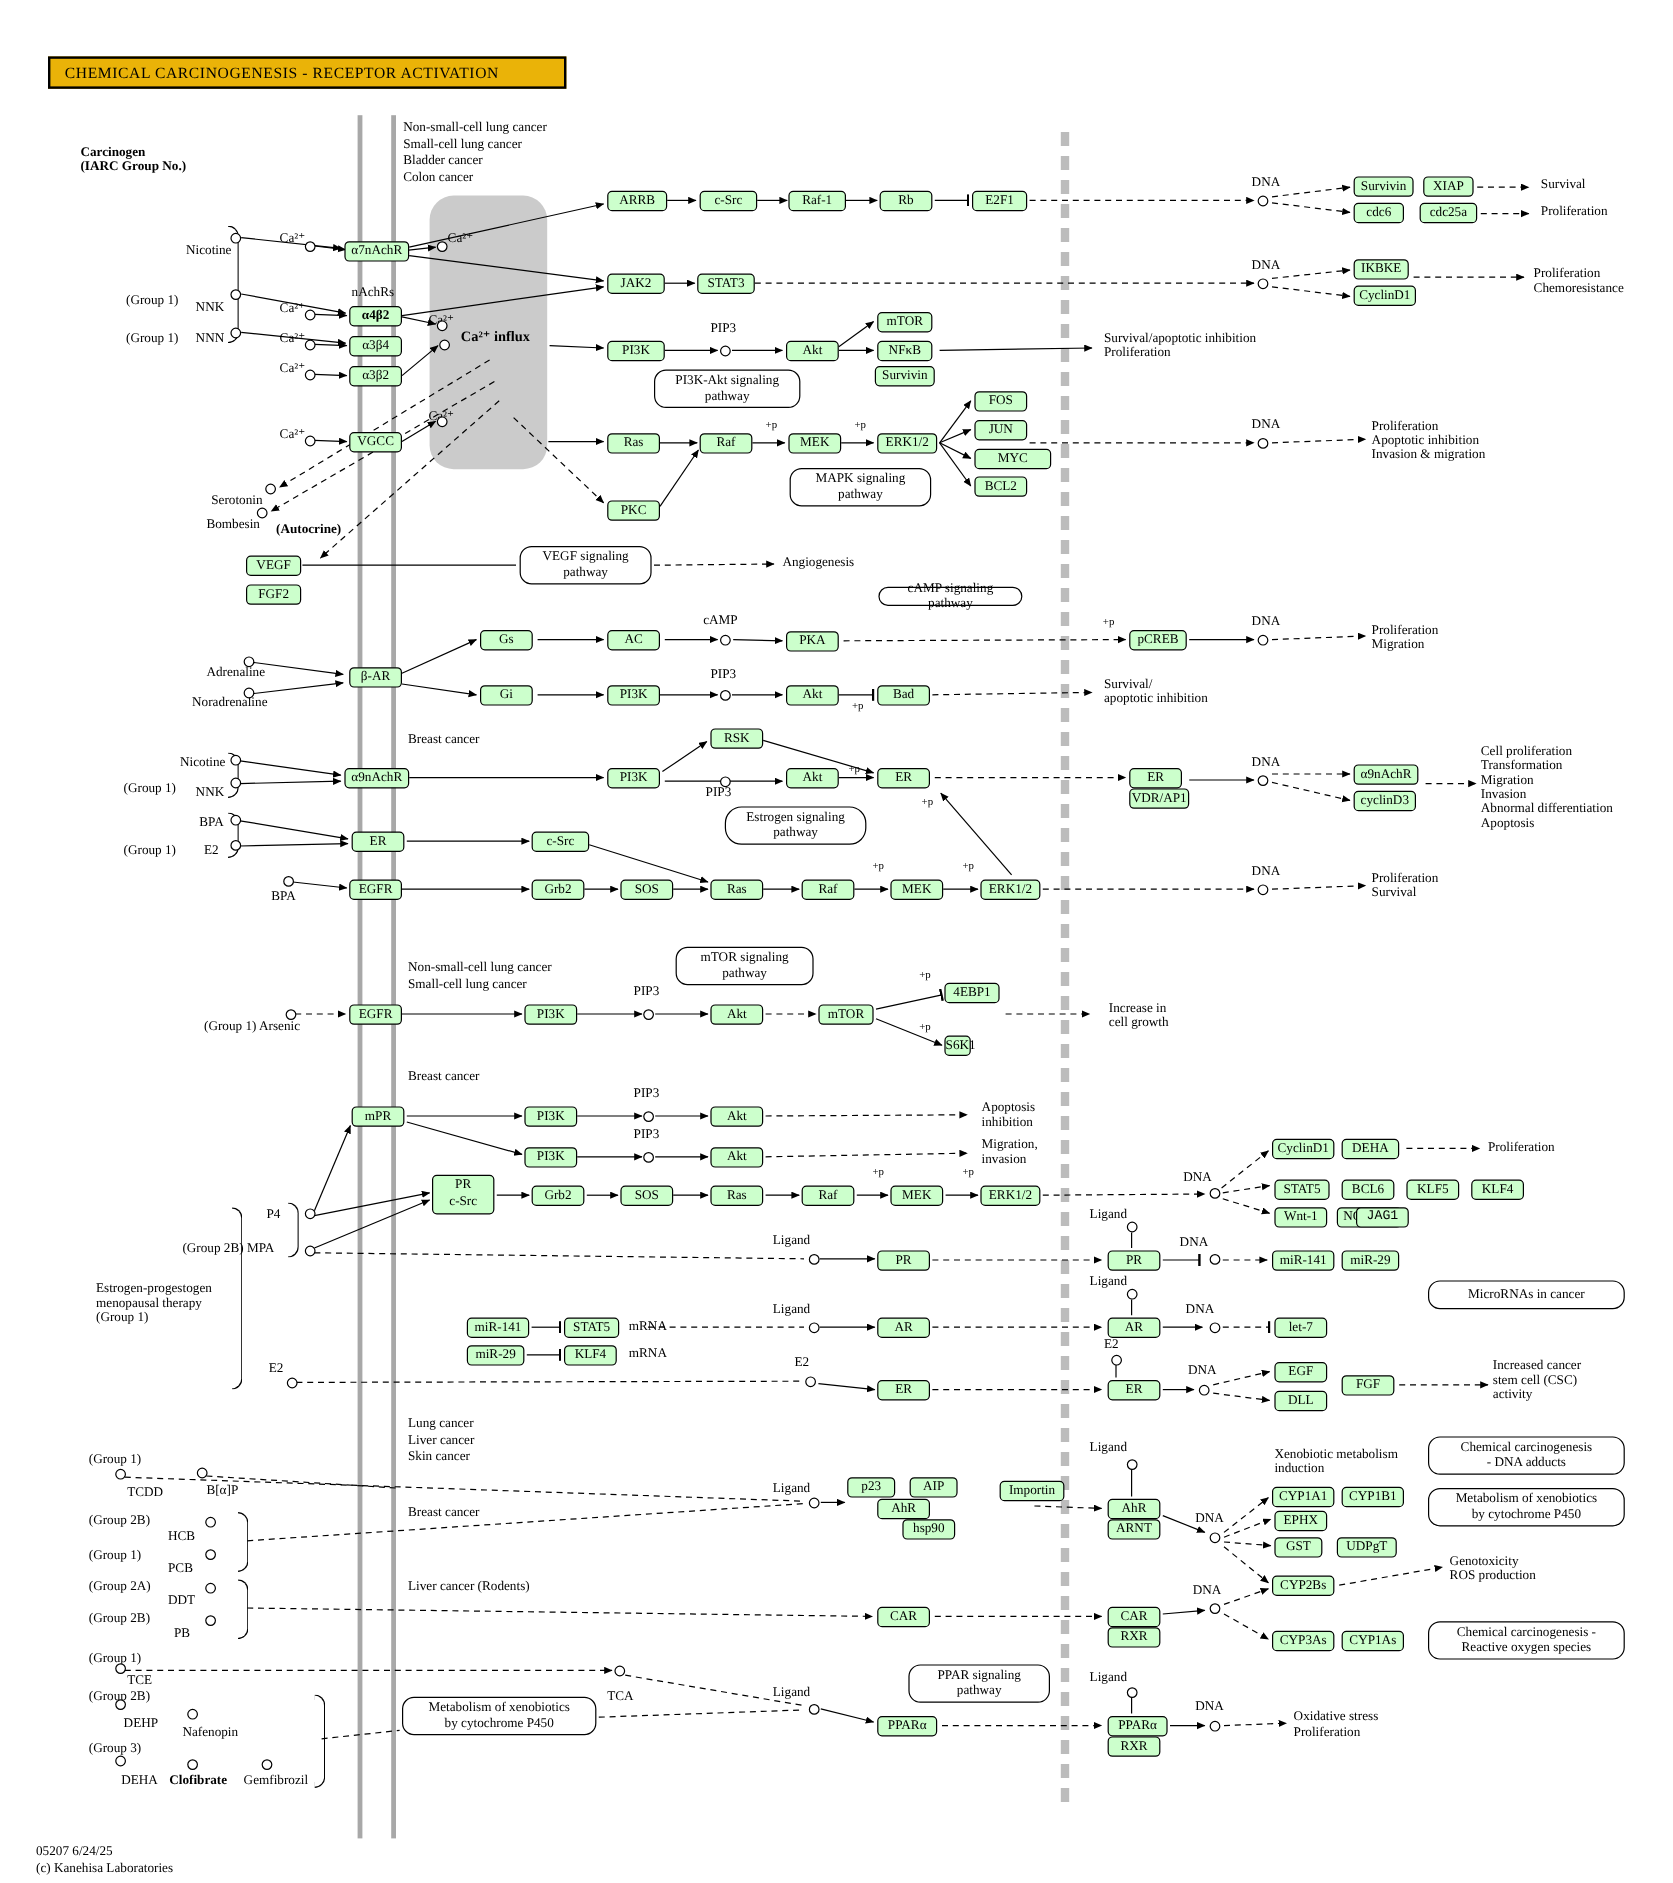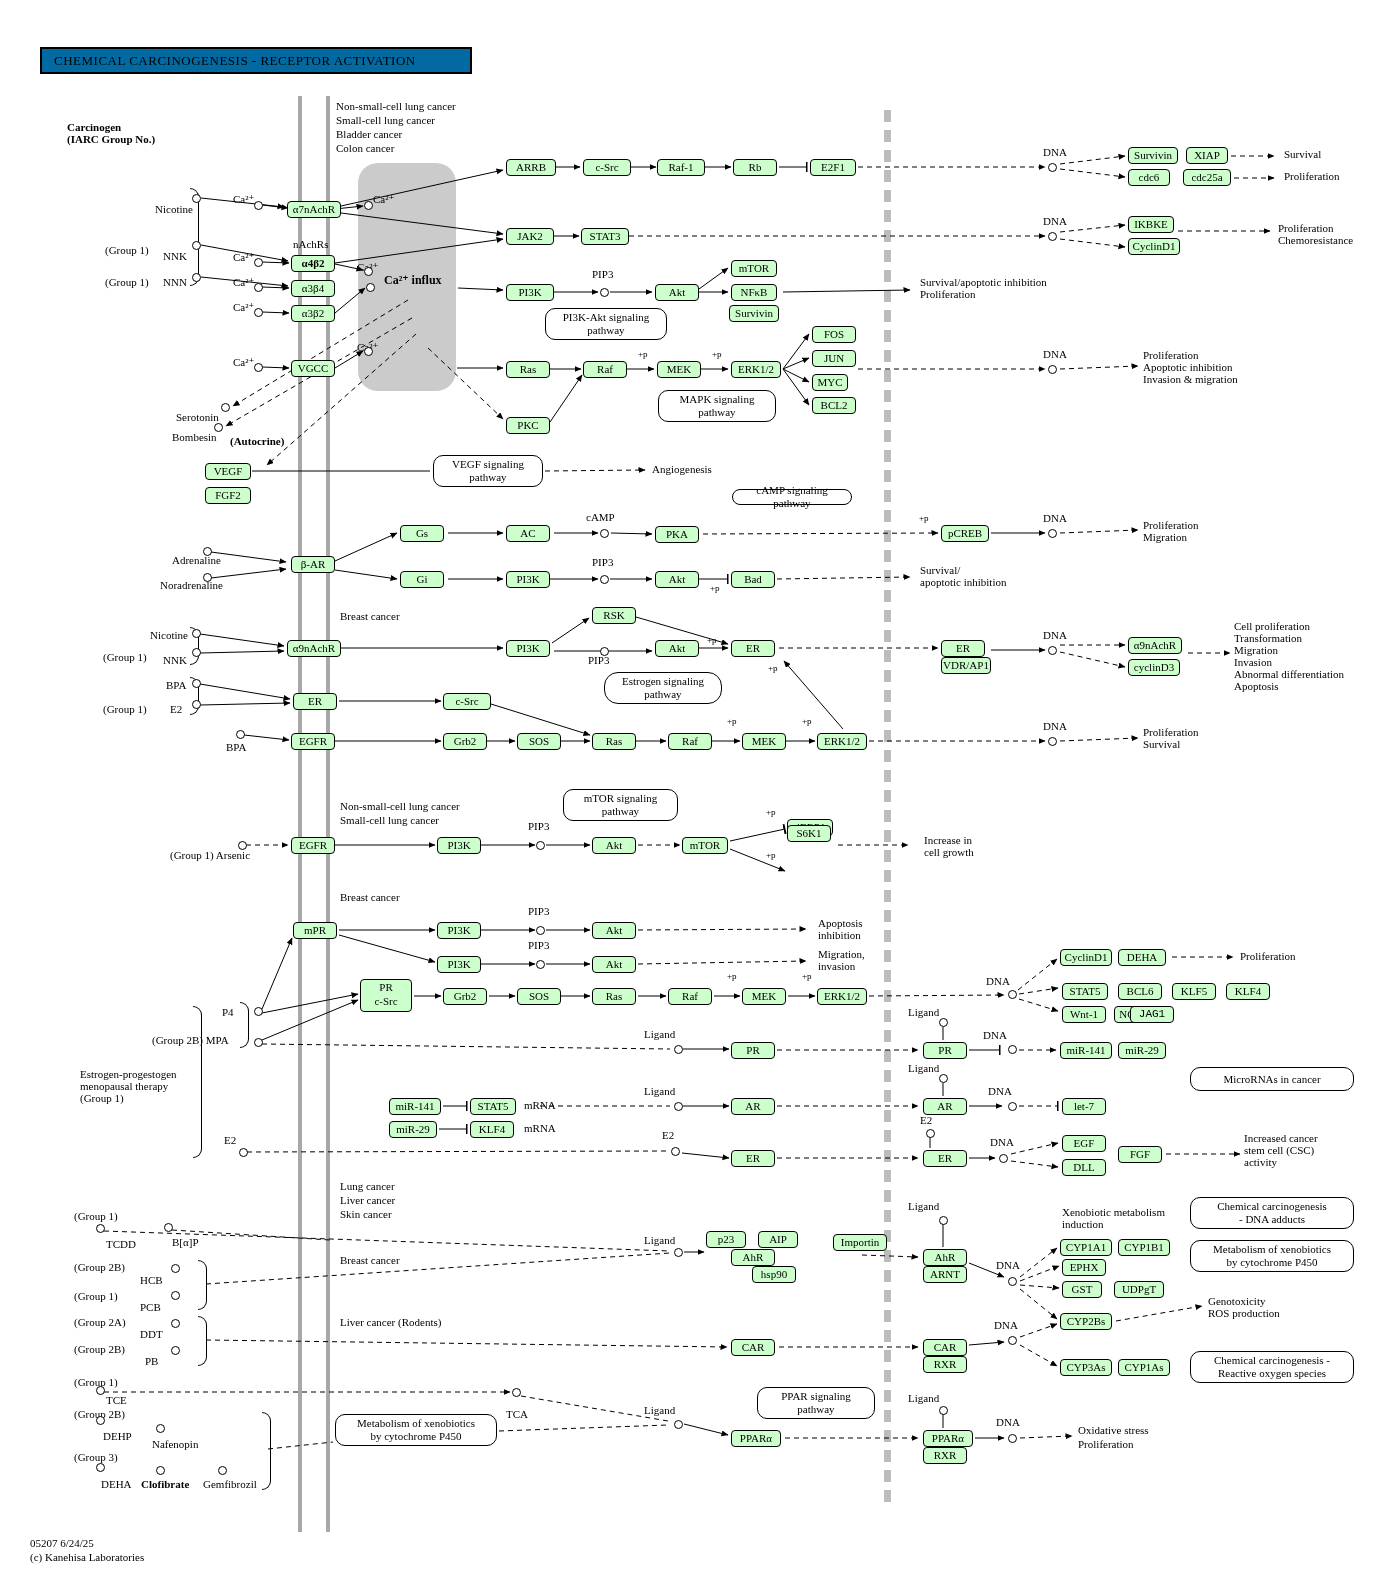--- a/index.html
+++ b/index.html
@@ -14,21 +14,21 @@
   display:flex;align-items:center;justify-content:center;text-align:center;white-space:pre-line;line-height:1.15;z-index:3;cursor:pointer}
 .lbl{position:absolute;font-size:11px;white-space:nowrap;z-index:2;line-height:1.1}
 .lbl.b{font-weight:bold}
 .circle{position:absolute;width:9px;height:9px;border:1px solid #000;border-radius:50%;background:#fff;z-index:4}
 .membrane{position:absolute;top:96px;height:1436px;width:4px;background:#a8a8a8;z-index:1}
 .nucmem{position:absolute;left:884px;top:110px;height:1400px;width:7px;z-index:1;
   background:repeating-linear-gradient(to bottom,#bcbcbc 0 12px,transparent 12px 20px)}
 .influx{position:absolute;left:358px;top:163px;width:98px;height:228px;background:#cbcbcb;border-radius:20px;z-index:0}
 .bracket{position:absolute;width:9px;border:1px solid #000;border-left:none;border-radius:0 9px 9px 0;z-index:1;background:transparent}
 .titlebox{position:absolute;left:40px;top:47px;width:432px;height:27px;border:2px solid #000;font-size:13px;
-  letter-spacing:.5px;display:flex;align-items:center;padding-left:12px;z-index:3;background:#0369a1}
+  letter-spacing:.5px;display:flex;align-items:center;padding-left:12px;z-index:3;background:#eab308}
 .footer{position:absolute;left:30px;top:1536px;font-size:11px;line-height:1.3;z-index:2}
 </style>
 </head>
 <body>
 
 <div id="stage">
   <svg id="edge-layer">
     <defs>
       <marker id="arr" markerWidth="8" markerHeight="8" refX="6.5" refY="3" orient="auto">
         <path d="M0,0 L7,3 L0,6 Z" fill="#000"></path>
@@ -245,21 +245,21 @@
     <div class="gene" style="left: 655px; top: 284px; width: 44px;">Akt</div>
     <div class="gene" style="left: 731px; top: 260px; width: 46px;">mTOR</div>
     <div class="gene" style="left: 731px; top: 284px; width: 46px;">NFκB</div>
     <div class="gene" style="left: 729px; top: 305px; width: 50px;">Survivin</div>
     <div class="gene" style="left: 506px; top: 361px; width: 44px;">Ras</div>
     <div class="gene" style="left: 583px; top: 361px; width: 44px;">Raf</div>
     <div class="gene" style="left: 657px; top: 361px; width: 44px;">MEK</div>
     <div class="gene" style="left: 731px; top: 361px; width: 50px;">ERK1/2</div>
     <div class="gene" style="left: 812px; top: 326px; width: 44px;">FOS</div>
     <div class="gene" style="left: 812px; top: 350px; width: 44px;">JUN</div>
-    <div class="gene" style="left: 812px; top: 374px; width: 36px;">MYC</div>
+    <div class="gene" style="left: 812px; top: 374px; width: 64px;">MYC</div>
     <div class="gene" style="left: 812px; top: 397px; width: 44px;">BCL2</div>
     <div class="gene" style="left: 506px; top: 417px; width: 44px;">PKC</div>
     <div class="gene" style="left: 205px; top: 463px; width: 46px;">VEGF</div>
     <div class="gene" style="left: 205px; top: 487px; width: 46px;">FGF2</div>
     <div class="gene" style="left: 400px; top: 525px; width: 44px;">Gs</div>
     <div class="gene" style="left: 506px; top: 525px; width: 44px;">AC</div>
     <div class="gene" style="left: 655px; top: 526px; width: 44px;">PKA</div>
     <div class="gene" style="left: 941px; top: 525px; width: 48px;">pCREB</div>
     <div class="gene" style="left: 291px; top: 556px; width: 44px;">β-AR</div>
     <div class="gene" style="left: 400px; top: 571px; width: 44px;">Gi</div>
@@ -282,21 +282,21 @@
     <div class="gene" style="left: 517px; top: 733px; width: 44px;">SOS</div>
     <div class="gene" style="left: 592px; top: 733px; width: 44px;">Ras</div>
     <div class="gene" style="left: 668px; top: 733px; width: 44px;">Raf</div>
     <div class="gene" style="left: 742px; top: 733px; width: 44px;">MEK</div>
     <div class="gene" style="left: 817px; top: 733px; width: 50px;">ERK1/2</div>
     <div class="gene" style="left: 291px; top: 837px; width: 44px;">EGFR</div>
     <div class="gene" style="left: 437px; top: 837px; width: 44px;">PI3K</div>
     <div class="gene" style="left: 592px; top: 837px; width: 44px;">Akt</div>
     <div class="gene" style="left: 682px; top: 837px; width: 46px;">mTOR</div>
     <div class="gene" style="left: 787px; top: 819px; width: 46px;">4EBP1</div>
-    <div class="gene" style="left: 787px; top: 825px; width: 44px;">S6K1</div>
+    <div class="gene" style="left: 787px; top: 863px; width: 22px;">S6K1</div>
     <div class="gene" style="left: 293px; top: 922px; width: 44px;">mPR</div>
     <div class="gene" style="left: 437px; top: 922px; width: 44px;">PI3K</div>
     <div class="gene" style="left: 592px; top: 922px; width: 44px;">Akt</div>
     <div class="gene" style="left: 437px; top: 956px; width: 44px;">PI3K</div>
     <div class="gene" style="left: 592px; top: 956px; width: 44px;">Akt</div>
     <div class="gene" style="left: 360px; top: 979px; width: 52px; height: 33px;">PR
 c-Src</div>
     <div class="gene" style="left: 443px; top: 988px; width: 44px;">Grb2</div>
     <div class="gene" style="left: 517px; top: 988px; width: 44px;">SOS</div>
     <div class="gene" style="left: 592px; top: 988px; width: 44px;">Ras</div>

